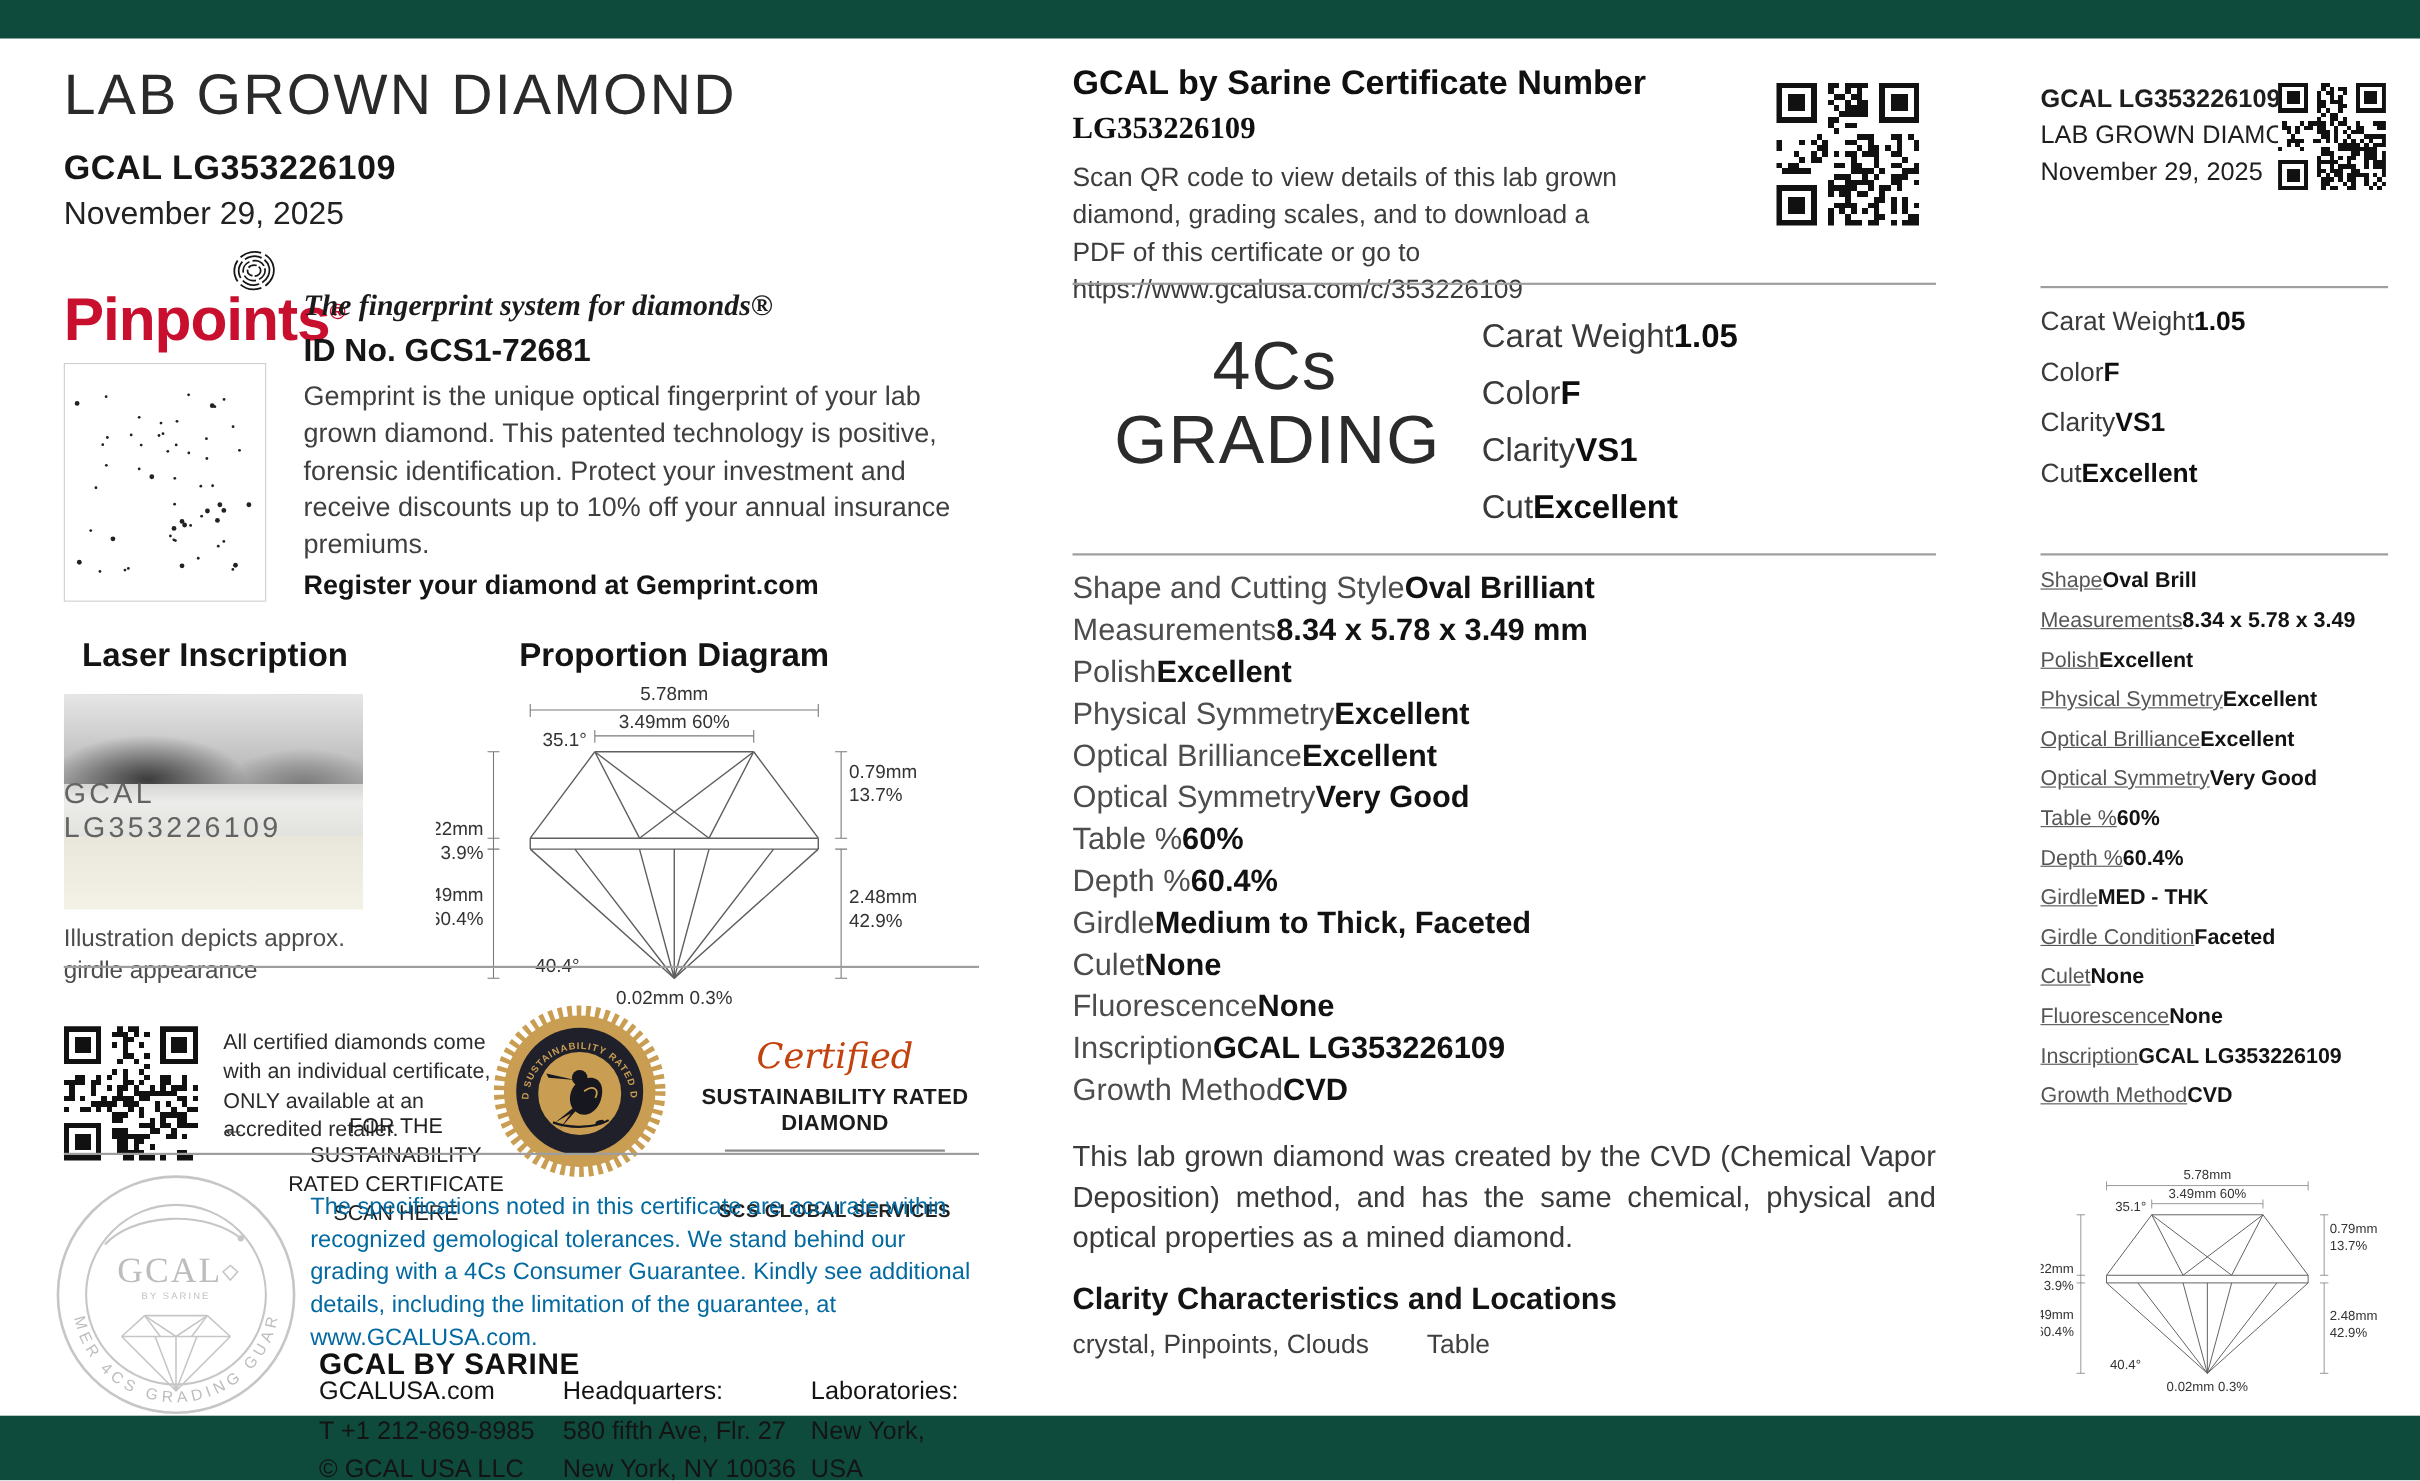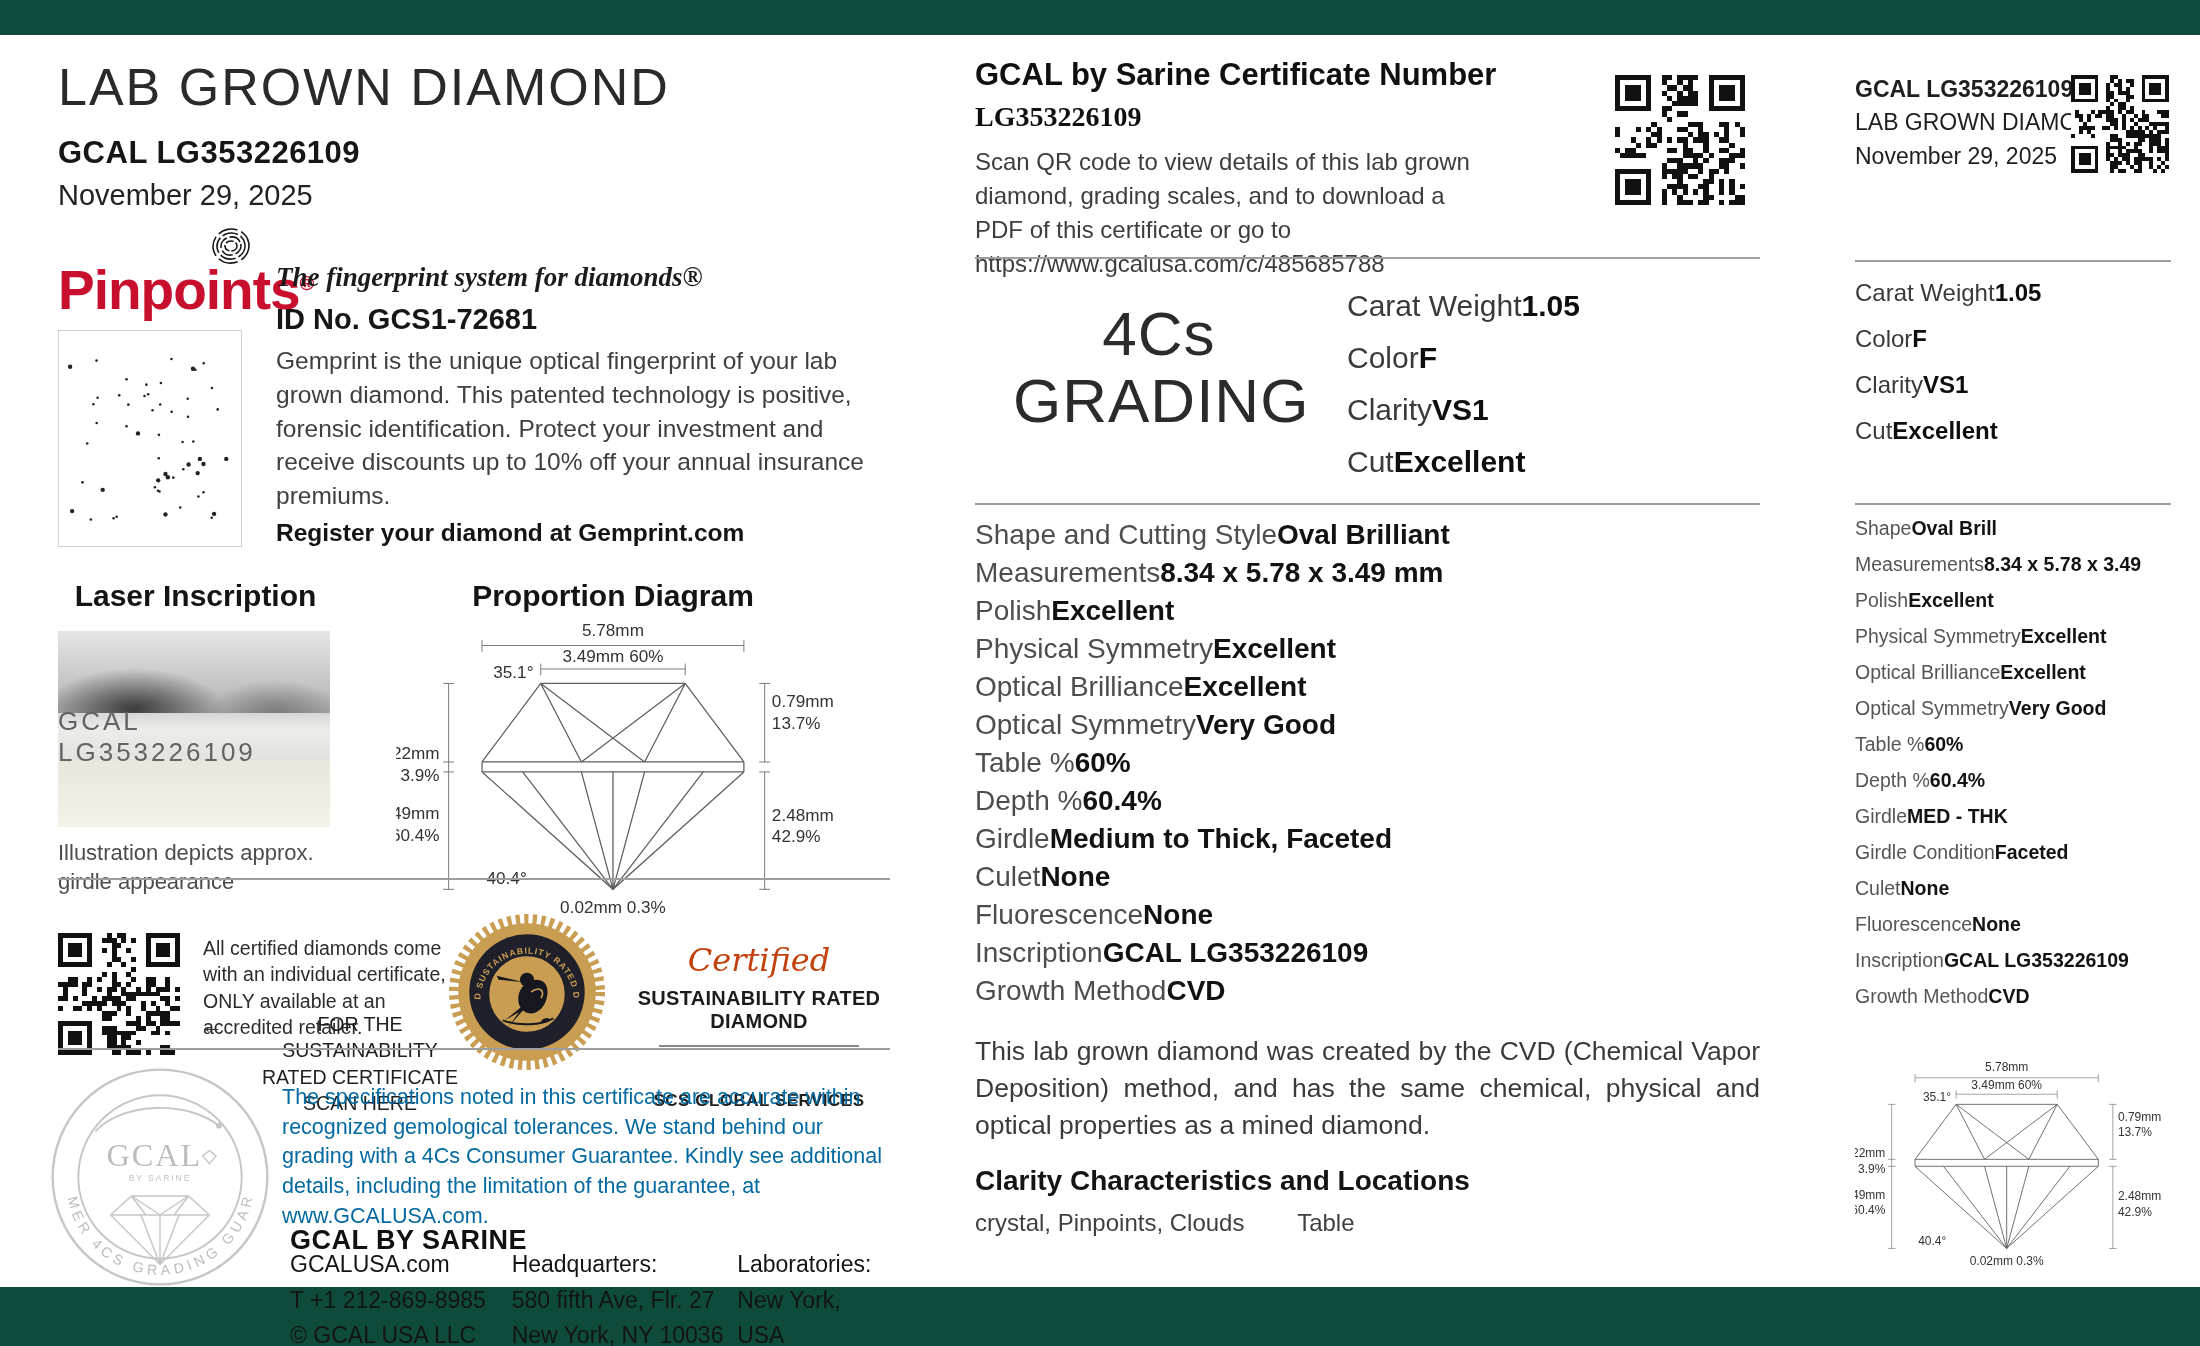--- a/index.html
+++ b/index.html
@@ -90,21 +90,21 @@
   .s-top .b{font-weight:bold;}
   .s-qr{position:absolute;top:40px;right:2px;width:98px;height:98px;}
   .hr-s1{top:225px;}
   .s-4cs{position:absolute;top:244px;left:0;right:0;}
   .s-4cs .row{height:46px;}
   .s-4cs .lbl{font-size:24px;color:#3a3a3a;}
   .s-4cs .val{font-size:24px;font-weight:bold;color:#0e0e0e;}
   .hr-s2{top:468px;}
   .s-details{position:absolute;top:482px;left:0;right:0;}
   .s-details .row{height:36px;}
-  .s-details .lbl{font-size:19.5px;color:#555;}
+  .s-details .lbl{font-size:19.5px;color:#555;text-decoration:underline;}
   .s-details .val{font-size:19.5px;font-weight:bold;color:#131313;}
   .s-prop{top:1020px;left:0;width:316px;height:215px;}
   
   .prop-text{font-family:"Liberation Sans",sans-serif;font-size:19px;fill:#333;}
   .qr{shape-rendering:crispEdges;}
 </style>
 </head>
 <body>
 
 <div class="canvas">
@@ -504,21 +504,21 @@
           <div>New York, USA</div>
 
         </div>
       </div>
     </div>
   </div>
 
   <div class="col col-mid">
     <div class="m-header">GCAL by Sarine Certificate Number</div>
     <div class="m-cert">LG353226109</div>
-    <div class="m-scan">Scan QR code to view details of this lab grown diamond, grading scales, and to download a PDF of this certificate or go to https://www.gcalusa.com/c/485685788</div>
+    <div class="m-scan">Scan QR code to view details of this lab grown diamond, grading scales, and to download a PDF of this certificate or go to https://www.gcalusa.com/c/353226109</div>
     <svg class="m-qr qr" viewBox="0 0 25 25">
         <rect x="0" y="0" width="25" height="25" fill="#fff"></rect>
         <rect x="9" y="0" width="1" height="1" fill="#111"></rect>
         <rect x="10" y="0" width="1" height="1" fill="#111"></rect>
         <rect x="12" y="0" width="1" height="1" fill="#111"></rect>
         <rect x="13" y="0" width="1" height="1" fill="#111"></rect>
         <rect x="14" y="0" width="1" height="1" fill="#111"></rect>
         <rect x="15" y="0" width="1" height="1" fill="#111"></rect>
         <rect x="9" y="1" width="1" height="1" fill="#111"></rect>
         <rect x="12" y="1" width="1" height="1" fill="#111"></rect>

